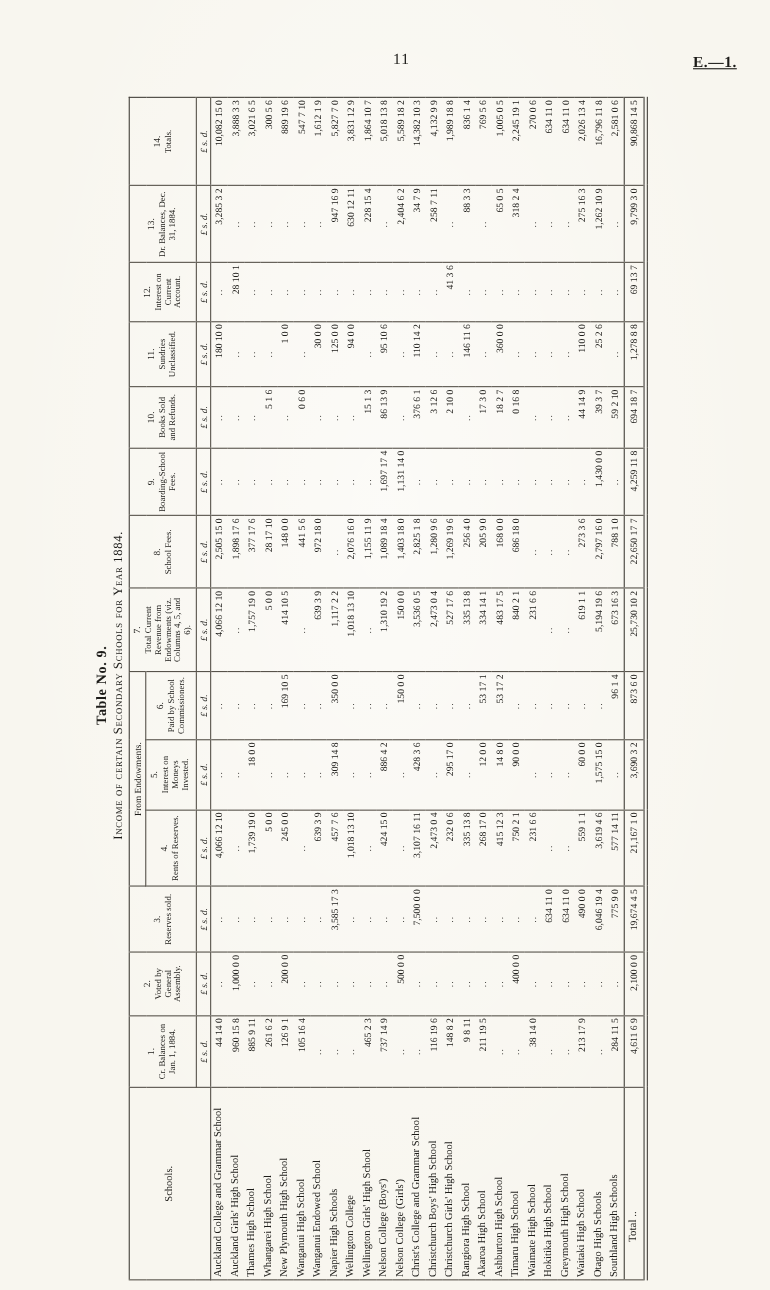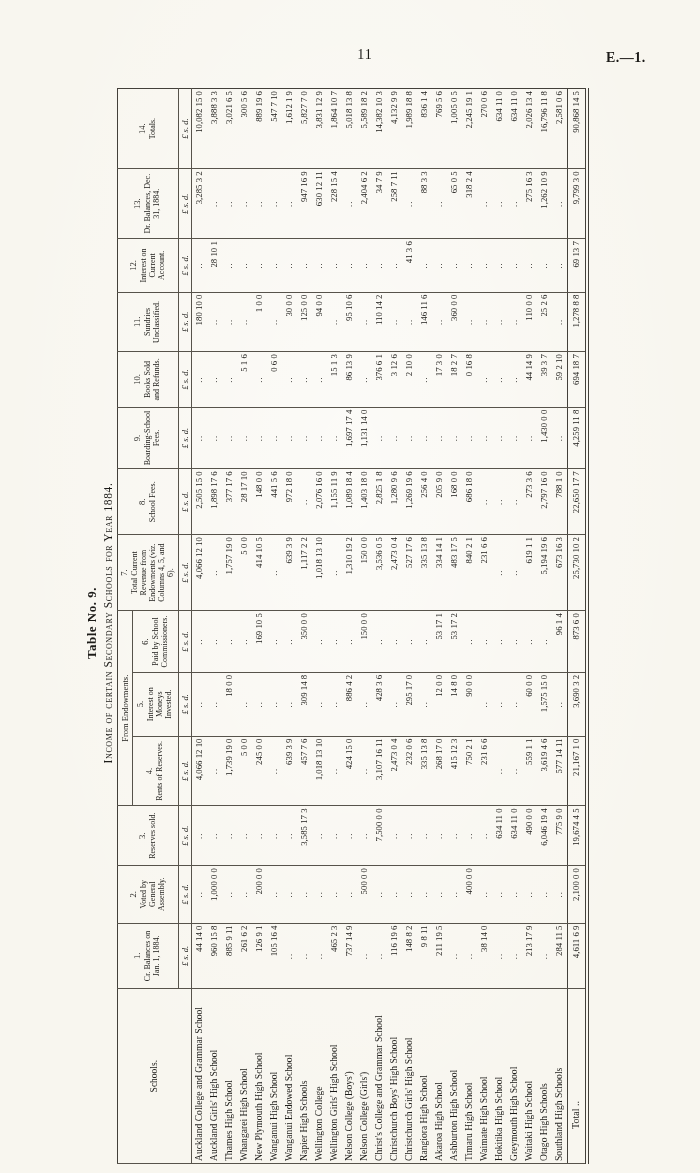--- a/index.html
+++ b/index.html
@@ -10,21 +10,21 @@
     color:#1c1b18;
   }
   .sheet{
     position:absolute;inset:0;
     background:
       radial-gradient(ellipse at 50% 40%, rgba(255,255,255,.55), rgba(0,0,0,0) 70%),
       #f8f6ef;
   }
   .pageno{position:absolute;top:47px;left:15px;width:700px;text-align:center;
     font-size:14px;letter-spacing:1px;}
-  .docref{position:absolute;top:50px;left:606px;font-size:14px;font-weight:bold;letter-spacing:.5px;}
+  .docref{position:absolute;top:50px;left:630px;font-size:14px;font-weight:bold;letter-spacing:.5px;text-decoration:underline;}
 
   
   .rot-wrap{position:absolute;left:84px;top:82px;width:578px;height:1082px;}
   .rot{width:1082px;height:578px;transform-origin:0 0;
        transform:rotate(-90deg) translateX(-1082px);}
 
   .caption{ text-align:center; margin:0 0 3px 0;}
   .caption .t1{font-size:13px;font-weight:bold;letter-spacing:.5px;}
   .caption .t2{font-size:11.5px;font-variant:small-caps;letter-spacing:.6px;margin-top:2px;}
 

